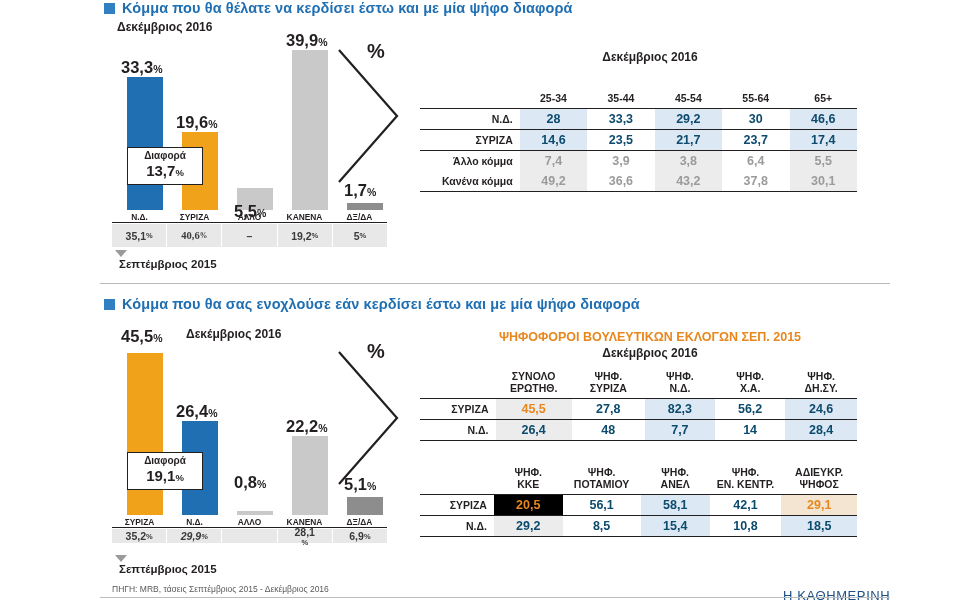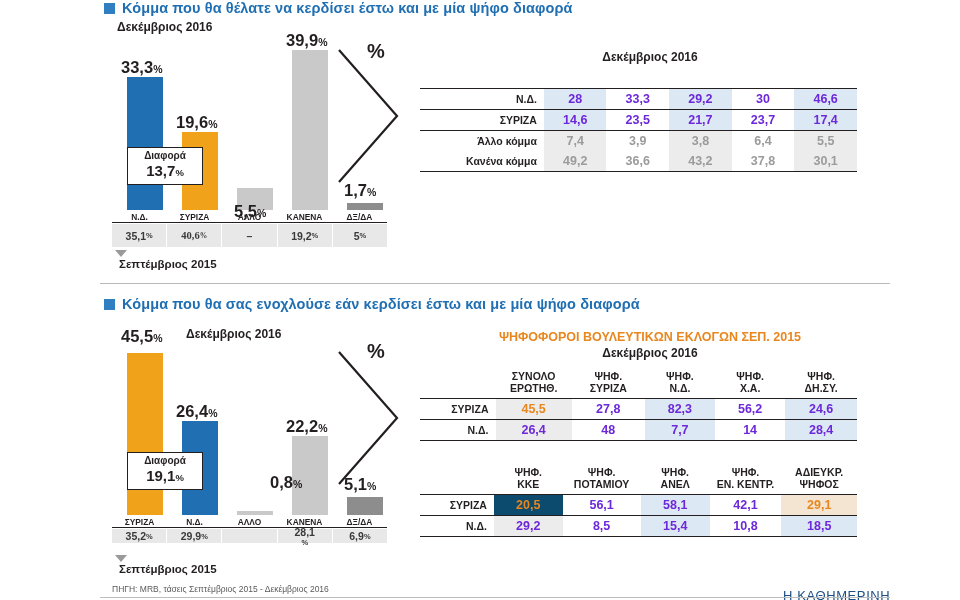--- a/index.html
+++ b/index.html
@@ -38,21 +38,21 @@
 
   .pct-sign{position:absolute;font-size:20px;font-weight:bold;color:#231f20;}
 
   
   .chev{position:absolute;}
   table{border-collapse:collapse;position:absolute;}
   table td,table th{padding:0;margin:0;}
   .hdr{font-size:10.5px;font-weight:bold;color:#231f20;text-align:center;padding:4px 6px;}
   .rowlab{font-size:10.5px;font-weight:bold;color:#231f20;text-align:right;padding:3px 7px 3px 2px;white-space:nowrap;}
   .cell{font-size:12.5px;font-weight:bold;text-align:center;padding:3px 8px;}
-  .blue{color:#6d28d9;}
+  .blue{color:#0c4a6e;}
   .gray{color:#9b9b9b;}
   .bg-blue{background:#dce9f4;}
   .bg-gray{background:#ececec;}
   .sep-top{border-top:1.2px solid #231f20;}
   .sep-bot{border-bottom:1.2px solid #231f20;}
   .rule{position:absolute;background:#231f20;}
   .rule-thin{position:absolute;background:#bdbdbd;}
 
   .divider{position:absolute;background:#b9b9b9;}
   .source{position:absolute;font-size:8.5px;color:#5a5a5a;}
@@ -137,20 +137,28 @@
   <svg class="chev" style="left:335px;top:46px;" width="70" height="140">
     <polyline points="4,4 62,70 4,136" fill="none" stroke="#231f20" stroke-width="2.2"></polyline>
   </svg>
 
   <div style="position:absolute;left:420px;top:48px;width:460px;">
     <div style="text-align:center;color:#231f20;font-size:12px;font-weight:bold;margin-top:2px;">Δεκέμβριος 2016</div>
   </div>
 
   <table style="left:420px;top:88px;width:437px;">
     <tbody>
+        <tr>
+      <td class="hdr" style="width:97px;"></td>
+      <td class="hdr" style="width:68px;">25-34</td>
+      <td class="hdr" style="width:68px;">35-44</td>
+      <td class="hdr" style="width:68px;">45-54</td>
+      <td class="hdr" style="width:68px;">55-64</td>
+      <td class="hdr" style="width:68px;">65+</td>
+    </tr>
     <tr>
       <td class="rowlab sep-top sep-bot">Ν.Δ.</td>
       <td class="cell blue bg-blue sep-top sep-bot">28</td>
       <td class="cell blue sep-top sep-bot">33,3</td>
       <td class="cell blue bg-blue sep-top sep-bot">29,2</td>
       <td class="cell blue sep-top sep-bot">30</td>
       <td class="cell blue bg-blue sep-top sep-bot">46,6</td>
     </tr>
     <tr>
       <td class="rowlab sep-bot">ΣΥΡΙΖΑ</td>
@@ -194,21 +202,21 @@
     <div class="bar" style="left:125px;width:36px;height:4px;background:#c9c9c9;"></div>
     <div class="bar" style="left:180px;width:36px;height:79px;background:#c9c9c9;"></div>
     <div class="bar" style="left:235px;width:36px;height:18px;background:#8d8d8d;"></div>
 
     <div class="barlabel" style="left:9px;top:-18px;">
       <span class="num">45,5</span><span class="pc">%</span>
     </div>
     <div class="barlabel" style="left:64px;top:57px;">
       <span class="num">26,4</span><span class="pc">%</span>
     </div>
-    <div class="barlabel" style="left:122px;top:128px;margin-left:36px;">
+    <div class="barlabel" style="left:122px;top:128px;">
       <span class="num">0,8</span><span class="pc">%</span>
     </div>
     <div class="barlabel" style="left:174px;top:72px;">
       <span class="num">22,2</span><span class="pc">%</span>
     </div>
     <div class="barlabel" style="left:232px;top:130px;">
       <span class="num">5,1</span><span class="pc">%</span>
     </div>
   </div>
 
@@ -224,21 +232,21 @@
     <div class="cat" style="width:55px;">ΚΑΝΕΝΑ</div>
     <div class="cat" style="width:55px;">ΔΞ/ΔΑ</div>
   </div>
   <div class="rule" style="left:112px;top:527px;width:275px;height:1.2px;"></div>
 
   <div class="prevrow" style="left:112px;top:529px;width:275px;height:14px;">
     <div class="prevcell" style="width:55px;">
         <span>35,2</span>
         <span class="p">%</span>
       </div>
-    <div class="prevcell" style="width:55px;">
+    <div class="prevcell" style="width:55px;font-style:italic;">
         <span>29,9</span>
         <span class="p">%</span>
       </div>
     <div class="prevcell" style="width:55px;">
         <span></span>
       </div>
     <div class="prevcell" style="width:55px;flex-direction:column;">
         <span>28,1</span>
         <span class="p">%</span>
       </div>
@@ -325,21 +333,21 @@
         <div>ΨΗΦ.</div>
         <div>ΕΝ. ΚΕΝΤΡ.</div>
       </td>
       <td class="hdr" style="width:72px;">
         <div>ΑΔΙΕΥΚΡ.</div>
         <div>ΨΗΦΟΣ</div>
       </td>
     </tr>
     <tr>
       <td class="rowlab sep-top sep-bot">ΣΥΡΙΖΑ</td>
-      <td class="cell sep-top sep-bot" style="color:#e8871e;background:#0c4a6e;">20,5</td>
+      <td class="cell sep-top sep-bot" style="color:#e8871e;background:#000000;">20,5</td>
       <td class="cell blue sep-top sep-bot">56,1</td>
       <td class="cell blue bg-blue sep-top sep-bot">58,1</td>
       <td class="cell blue sep-top sep-bot">42,1</td>
       <td class="cell sep-top sep-bot" style="color:#e8871e;background:#f3e5d2;">29,1</td>
     </tr>
     <tr>
       <td class="rowlab sep-bot">Ν.Δ.</td>
       <td class="cell blue sep-bot" style="background:#ececec;">29,2</td>
       <td class="cell blue sep-bot">8,5</td>
       <td class="cell blue bg-blue sep-bot">15,4</td>

